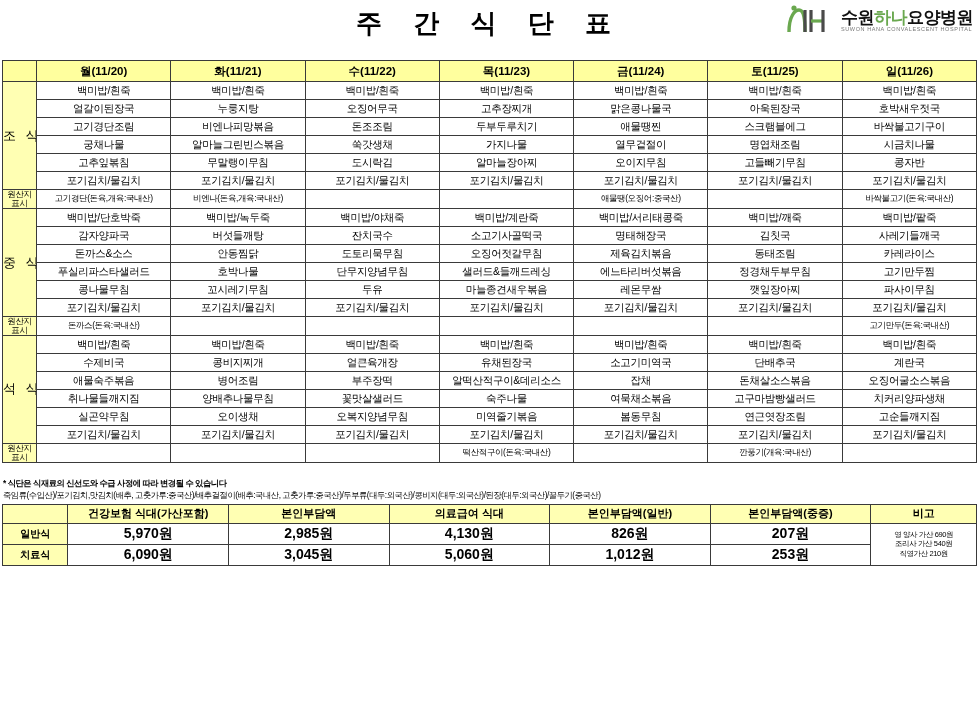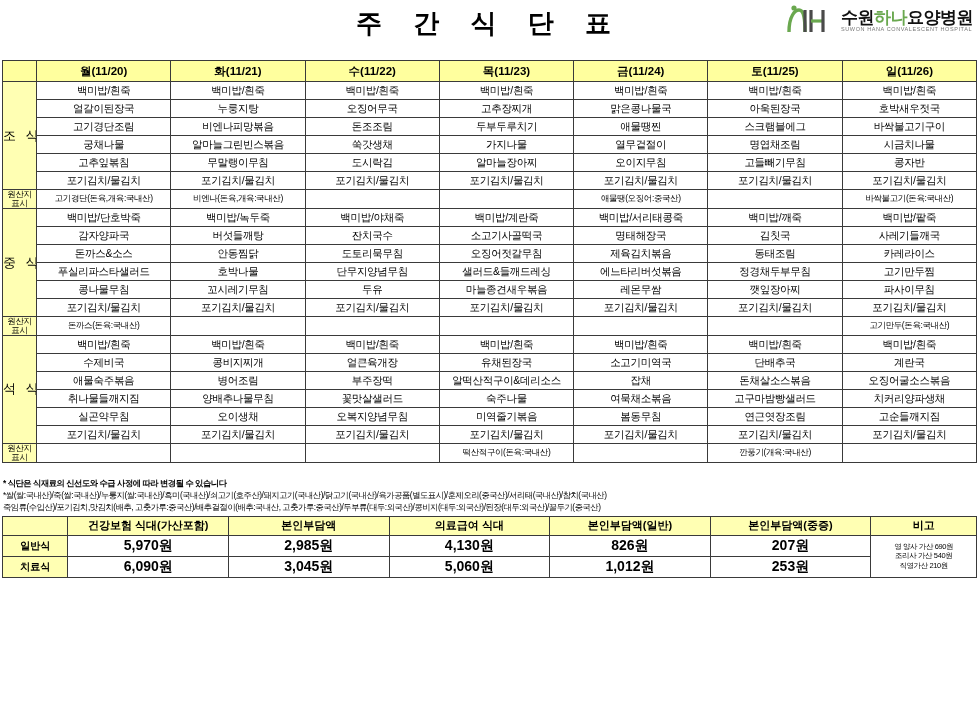--- a/index.html
+++ b/index.html
@@ -399,21 +399,20 @@
         <td class="origin">떡산적구이(돈육:국내산)</td>
         <td class="origin"></td>
         <td class="origin">깐풍기(개육:국내산)</td>
         <td class="origin"></td>
       </tr>
     </tbody>
   </table>
 
   <div class="notes">
     <div class="n1">* 식단은 식재료의  신선도와 수급 사정에 따라 변경될 수 있습니다</div>
-    <div>*쌀(쌀:국내산)/죽(쌀:국내산)/누룽지(쌀:국내산)/흑미(국내산)/쇠고기(호주산)/돼지고기(국내산)/닭고기(국내산)/육가공품(별도표시)/훈제오리(중국산)/서리태(국내산)/참치(국내산)</div>
     <div>죽임류(수입산)/포기김치,맛김치(배추, 고춧가루:중국산)/배추겉절이(배추:국내산, 고춧가루:중국산)/두부류(대두:외국산)/콩비지(대두:외국산)/된장(대두:외국산)/꿀두기(중국산)</div>
   </div>
 
   <table class="price">
     <colgroup>
       <col class="pc-label">
       <col class="pc-cell">
         <col class="pc-cell">
         <col class="pc-cell">
       <col class="pc-cell">

